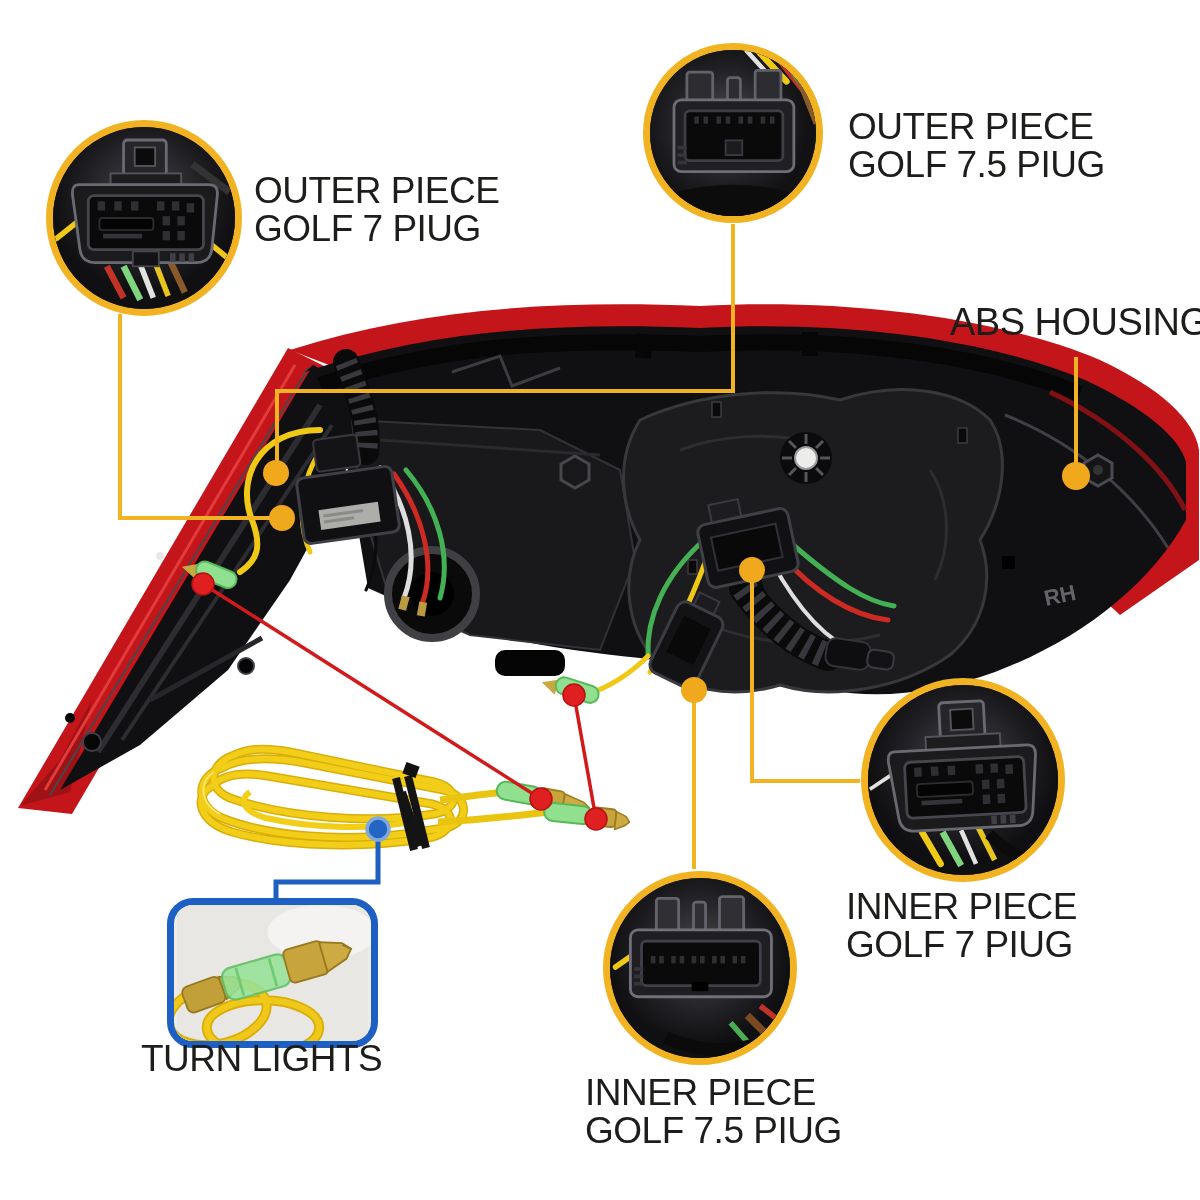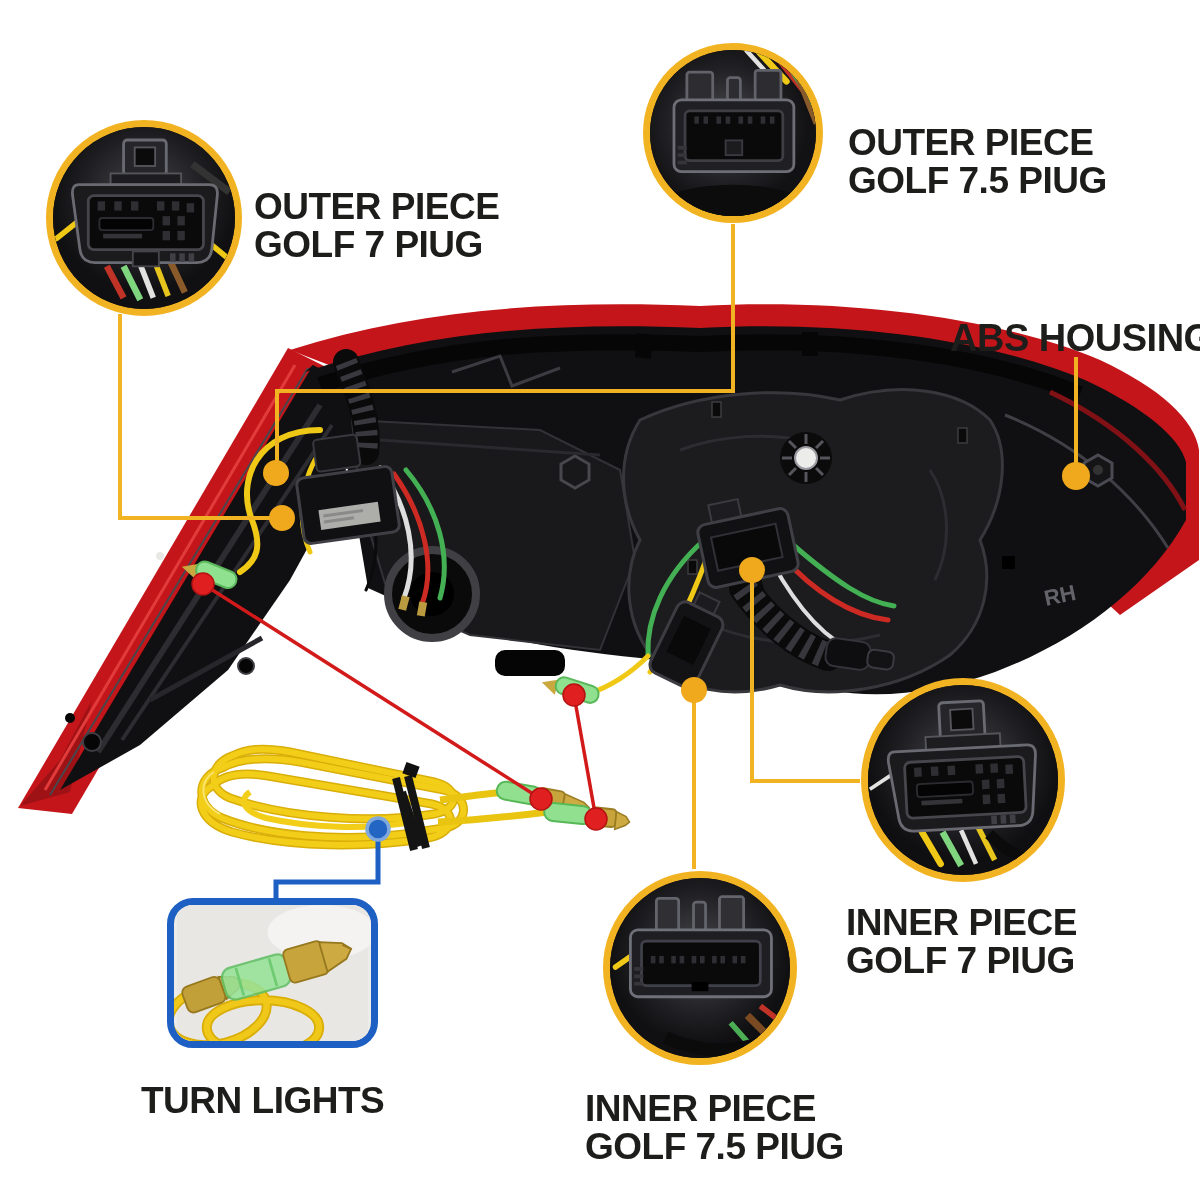--- a/index.html
+++ b/index.html
@@ -31,28 +31,28 @@
   .inset svg{display:block;width:100%;height:100%;}
   #inset-outer7 {left:46px;  top:120px; width:196px; height:196px;}
   #inset-outer75{left:643px; top:43px;  width:180px; height:180px;}
   #inset-inner7 {left:861px; top:678px; width:204px; height:204px;}
   #inset-inner75{left:603px; top:871px; width:194px; height:194px;}
   
   .turnbox{position:absolute;z-index:3;left:167px;top:898px;width:211px;height:150px;box-sizing:border-box;
            border:7px solid var(--turn_blue,#1D5FC2);border-radius:26px;overflow:hidden;background:#EDECE9;}
   .turnbox svg{display:block;width:100%;height:100%;}
   
-  .lbl{position:absolute;z-index:4;font-weight:700;font-size:37px;line-height:38px;
-       letter-spacing:-0.5px;color:var(--label_text,#1D1D1B);white-space:nowrap;margin-top:16px;}
+  .lbl{position:absolute;z-index:4;font-weight:400;font-size:37px;line-height:38px;
+       letter-spacing:-0.5px;color:var(--label_text,#1D1D1B);white-space:nowrap;}
   #lbl-outer7 {left:254px; top:172px;}
   #lbl-outer75{left:848px; top:108px;}
   #lbl-abs    {left:950px; top:303px; font-size:38px;}
   #lbl-inner7 {left:846px; top:888px;}
   #lbl-inner75{left:585px; top:1074px;}
-  #lbl-turn   {left:141px; top:1066px;}
+  #lbl-turn   {left:141px; top:1040px;}
 </style>
 </head>
 <body>
 
 <div class="canvas">
 
   <svg class="art" width="1200" height="1200" viewBox="0 0 1200 1200">
 
     <g>
       <path d="M18 808 L288 348 L332 370 L72 814 Z" fill="#C4161A"></path>

